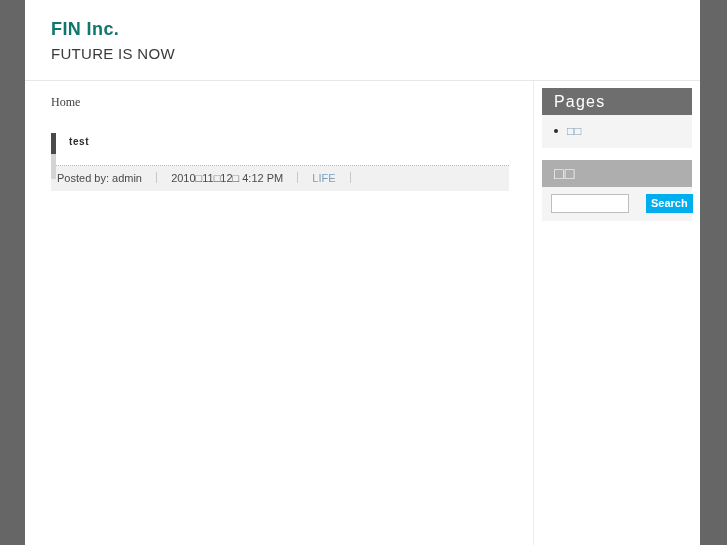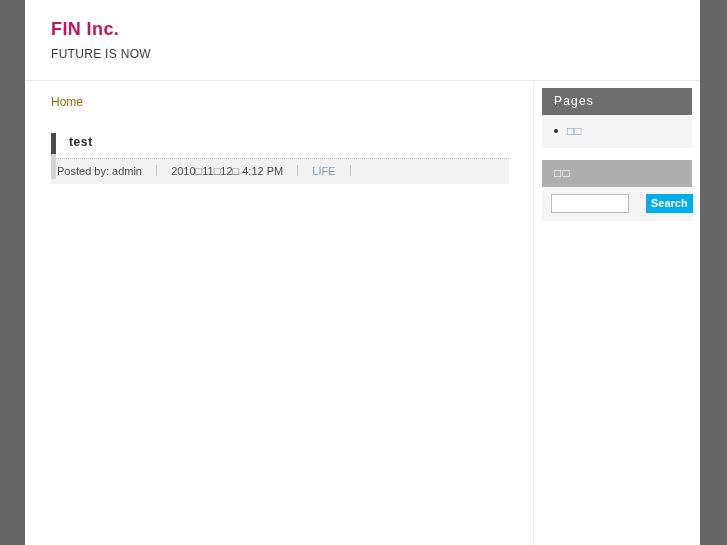--- a/index.html
+++ b/index.html
@@ -30,27 +30,27 @@
   
   #site-header {
     height: 81px;
     background: #ffffff;
     border-bottom: 1px solid #e8e8e8;
     padding: 19px 0 0 26px;
   }
   #site-title {
     font-size: 18px;
     font-weight: bold;
-    color: #be185d;
+    color: #0f766e;
     letter-spacing: 0.4px;
     line-height: 20px;
     margin: 0 0 9px 0;
   }
   #site-tagline {
-    font-size: 12px;
+    font-size: 15px;
     color: #3a3a3a;
     letter-spacing: 0.3px;
     line-height: 12px;
     margin: 0;
   }
 
   
   #columns {
     position: relative;
     height: 464px;
@@ -75,41 +75,42 @@
     padding: 7px 8px 0 8px;
   }
 
   
   #breadcrumb {
     font-size: 12px;
     line-height: 14px;
     margin-bottom: 24px;
   }
   #breadcrumb a {
-    color: #a16207;
+    color: #404040;
     text-decoration: none;
+    font-family: Liberation Serif, serif;
   }
 
   
   .post {
     position: relative;
     width: 458px;
   }
   .post-bar {
     position: absolute;
     left: 0;
     top: 0;
     width: 5px;
     height: 46px;
     background: linear-gradient(to bottom, #4a4a4a 0%, #4a4a4a 46%, #d4d4d4 46%, #d4d4d4 100%);
   }
   .post-title {
     margin: 0;
-    padding: 0 0 7px 18px;
-    font-size: 12px;
+    padding: 0 0 14px 18px;
+    font-size: 10px;
     font-weight: bold;
     color: #2c2c2c;
     letter-spacing: 0.6px;
     line-height: 18px;
     border-bottom: 1px dotted #b4b4b4;
   }
   .post-meta {
     background: #f1f1f1;
     padding: 5px 0 6px 6px;
     font-size: 11px;
@@ -129,21 +130,21 @@
     color: #7e9fba;
     text-decoration: none;
   }
   .tofu {
     font-family: "Liberation Sans", sans-serif;
   }
 
   
   .widget { margin-bottom: 12px; }
   .widget-title {
-    font-size: 12px;
+    font-size: 16px;
     font-weight: normal;
     color: #ffffff;
     letter-spacing: 1.2px;
     line-height: 15px;
     margin: 0;
     padding: 6px 0 6px 12px;
   }
   .widget-title.dark  { background: #6e6e6e; }
   .widget-title.light { background: #aeaeae; }
   .widget-body {

